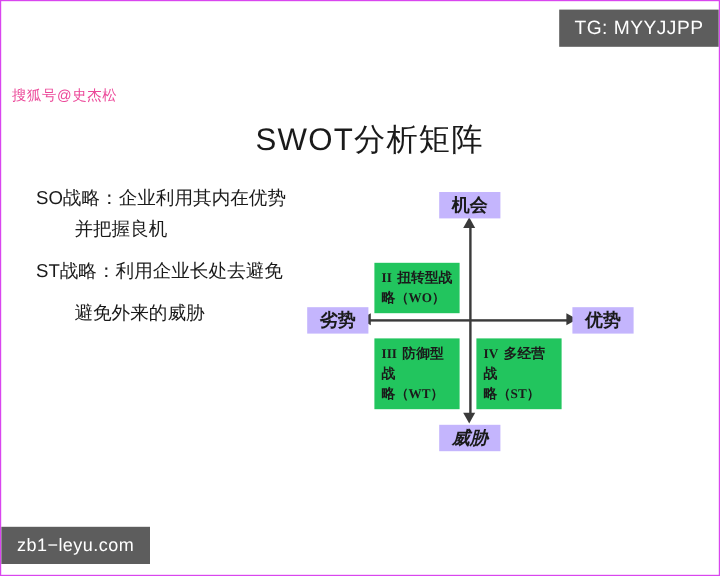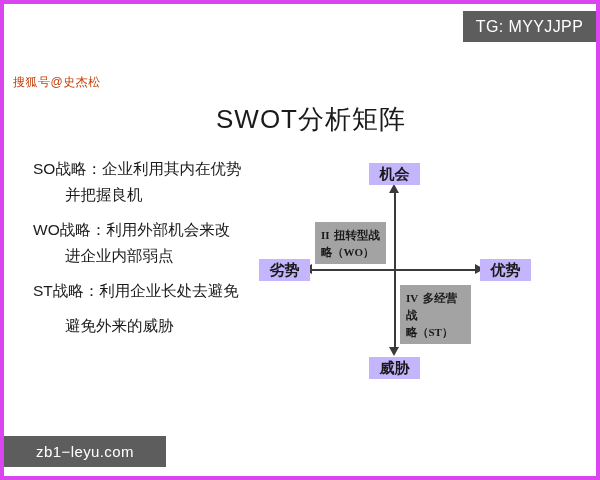--- a/index.html
+++ b/index.html
@@ -7,41 +7,41 @@
     width:600px;height:480px;
     background:#ffffff;
     font-family:"Liberation Sans","DejaVu Sans",sans-serif;
     overflow:hidden;
   }
   #canvas{
     position:relative;
     width:600px;height:480px;
     background:#ffffff;
     box-sizing:border-box;
-    border:4px solid #d946ef;
+    border:1px solid #d946ef;
     overflow:hidden;
   }
 
   
   .badge{
     position:absolute;
     background:#5d5d5d;
     color:#ffffff;
     font-size:16px;
     letter-spacing:0.4px;
     display:flex;align-items:center;justify-content:center;
     white-space:nowrap;
   }
   #badge-tg{ top:7px; right:0px; width:133px; height:31px; }
-  #badge-site{ left:0px; bottom:9px; width:162px; height:31px; font-size:15px;}
+  #badge-site{ left:0px; bottom:9px; width:124px; height:31px; font-size:15px;}
 
   
   #watermark{
     position:absolute;left:9px;top:70px;
-    font-size:12px;color:#c2410c;
+    font-size:12px;color:#ec4899;
     letter-spacing:0.5px;white-space:nowrap;
   }
 
   
   #title{
     position:absolute;left:212px;top:98px;
     font-size:26px;color:#1a1a1a;
     letter-spacing:1px;white-space:nowrap;
   }
 
@@ -85,21 +85,21 @@
   }
   #arrow-right{
     left:216px;top:105px;
     border-top:5px solid transparent;border-bottom:5px solid transparent;
     border-left:9px solid #3a3a3a;
   }
 
   
   .quad{
     position:absolute;
-    background:#a3a3a3;
+    background:#22c55e;
     color:#1a1a1a;
     box-sizing:border-box;
     padding:4px 5px 4px 6px;
     line-height:15px;
     width:71px;
   }
   .quad .q-num{
     font-family:"Liberation Serif","DejaVu Serif",serif;
     font-weight:bold;font-size:11px;
   }
@@ -118,45 +118,41 @@
   .axis-label{
     position:absolute;
     background:#c4b5fd;
     color:#1a1a1a;
     font-size:15px;font-weight:bold;
     display:flex;align-items:center;justify-content:center;
     white-space:nowrap;
     box-sizing:border-box;
   }
   #label-opportunity{ left:110px; top:4px;   width:51px; height:22px; }
-  #label-threat{      left:110px; top:198px; width:51px; height:22px; }
+  #label-threat{      left:110px; top:198px; width:51px; height:22px;font-style:italic; }
   #label-weakness{    left:0px;   top:100px; width:51px; height:22px;font-family:Liberation Mono, monospace; }
   #label-strength{    left:221px; top:100px; width:51px; height:22px;text-align:right; }
 </style>
 </head>
 <body>
 
 <div id="canvas">
 
   <div class="badge" id="badge-tg">TG: MYYJJPP</div>
 
   <div class="badge" id="badge-site">zb1−leyu.com</div>
 
   <div id="watermark">搜狐号@史杰松</div>
 
   <div id="title">SWOT分析矩阵</div>
 
   <div id="strategy-list">
     <div class="strategy-item">
       <div class="strategy-line">SO战略：企业利用其内在优势</div>
       <div class="strategy-line indent">并把握良机</div>
-    </div>
-    <div class="strategy-item">
-      <div class="strategy-line">WO战略：利用外部机会来改</div>
-      <div class="strategy-line indent">进企业内部弱点</div>
     </div>
     <div class="strategy-item">
       <div class="strategy-line">ST战略：利用企业长处去避免</div>
     </div>
     <div class="strategy-item">
       <div class="strategy-line indent">避免外来的威胁</div>
     </div>
   </div>
 
   <div id="matrix">
@@ -173,20 +169,25 @@
     <div class="axis-label" id="label-weakness">劣势</div>
     <div class="axis-label" id="label-strength">优势</div>
 
     <div class="quad" id="quad-wo">
       <span class="q-num">II</span>
       <span class="q-name">扭转型战</span><br>
       <span class="q-tail">略</span><span class="q-code">（WO）</span>
     </div>
 
 
+    <div class="quad" id="quad-wt">
+      <span class="q-num">III</span>
+      <span class="q-name">防御型战</span><br>
+      <span class="q-tail">略</span><span class="q-code">（WT）</span>
+    </div>
 
     <div class="quad" id="quad-st">
       <span class="q-num">IV</span>
       <span class="q-name">多经营战</span><br>
       <span class="q-tail">略</span><span class="q-code">（ST）</span>
     </div>
 
   </div>
 </div>
 

